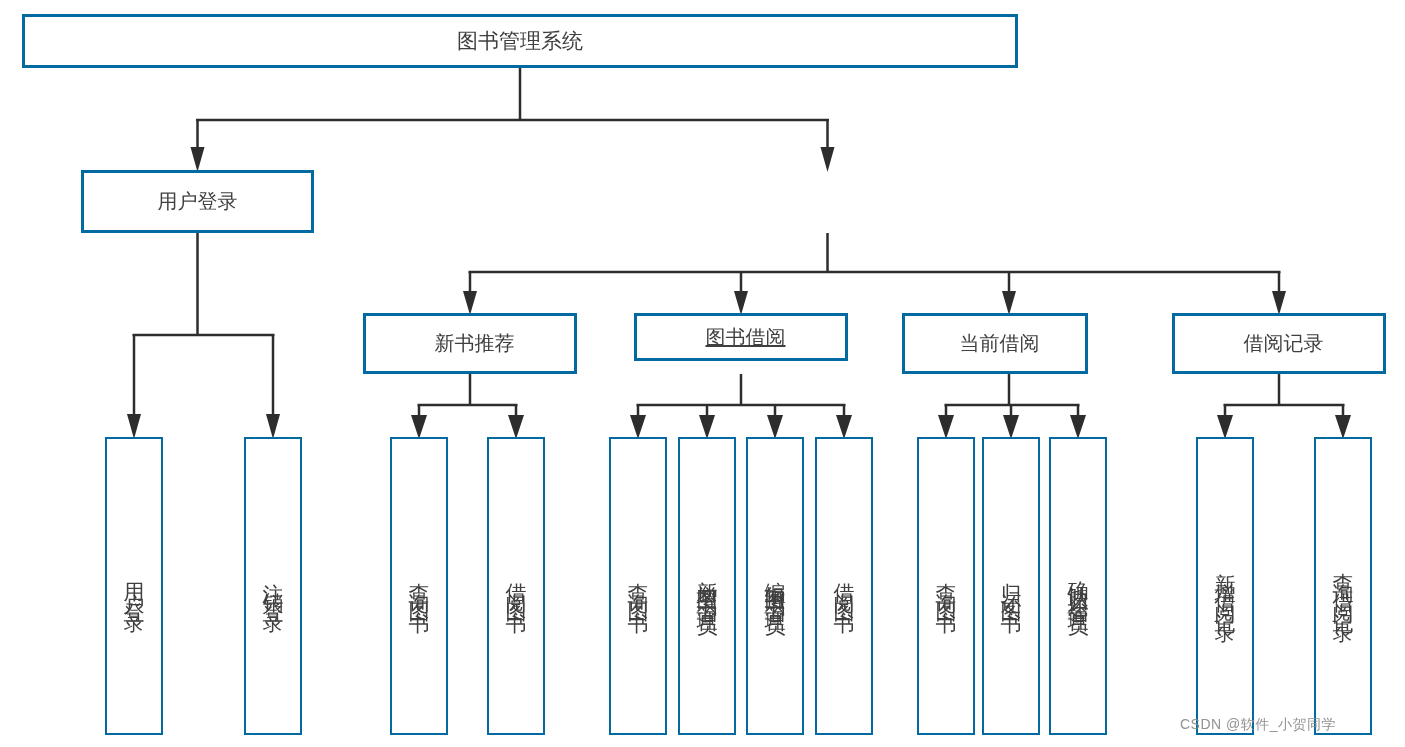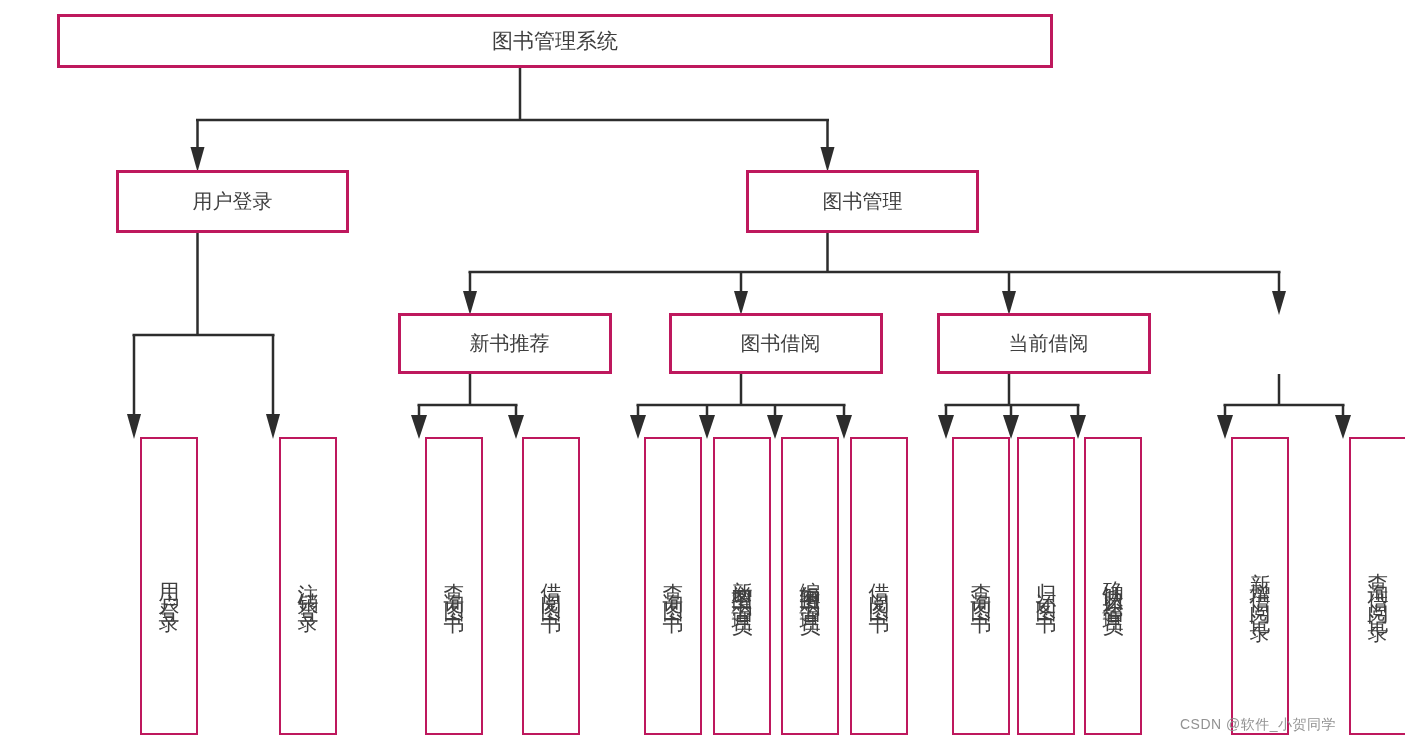--- a/index.html
+++ b/index.html
@@ -16,29 +16,28 @@
     left: 0; top: 0;
     width: 1405px; height: 747px;
     z-index: 0;
   }
   .connectors line { stroke: #2d2d2d; stroke-width: 2.5; }
   .connectors polygon { fill: #2d2d2d; stroke: none; }
   .box {
     position: absolute;
     box-sizing: border-box;
     background: #ffffff;
-    border: 3px solid #be185d;
+    border: 3px solid #0369a1;
     display: flex;
     align-items: center;
     justify-content: center;
     color: #3f3f3f;
     z-index: 1;
     text-align: center;
     white-space: nowrap;
-    margin-left: 35px;
   }
   .lvl-top { font-size: 21px; }
   .lvl2 { font-size: 20px; }
   .lvl3 { font-size: 20px; padding-left: 9px; }
   .leaf {
     border-width: 2.5px;
     writing-mode: vertical-rl;
     font-size: 21px;
     letter-spacing: 10px;
     white-space: normal;
@@ -131,25 +130,25 @@
       <line x1="1225" y1="405" x2="1225" y2="417"></line>
       <polygon points="1217,415 1233,415 1225,439"></polygon>
       <line x1="1343" y1="405" x2="1343" y2="417"></line>
       <polygon points="1335,415 1351,415 1343,439"></polygon>
     </g>
   </svg>
 
   <div class="box lvl-top" style="left:22px; top:14px; width:996px; height:54px;">图书管理系统</div>
 
   <div class="box lvl2" style="left:81px; top:170px; width:233px; height:63px;">用户登录</div>
-  <div class="box lvl2" style="left:711px; top:170px; width:233px; height:63px;">图书管理</div>
 
   <div class="box lvl3" style="left:363px; top:313px; width:214px; height:61px;">新书推荐</div>
-  <div class="box lvl3" style="left:634px; top:313px; width:214px; height:61px;">图书借阅</div>
-  <div class="box lvl3" style="left:902px; top:313px; width:214px; height:61px;">当前借阅</div>
+  <div class="box lvl3" style="left:634px; top:313px; width:214px; height:48px;text-decoration:underline;">图书借阅</div>
+  <div class="box lvl3" style="left:902px; top:313px; width:186px; height:61px;">当前借阅</div>
+  <div class="box lvl3" style="left:1172px; top:313px; width:214px; height:61px;">借阅记录</div>
 
   <div class="box leaf" style="left:105px; top:437px; width:58px; height:298px;">用户登录</div>
   <div class="box leaf" style="left:244px; top:437px; width:58px; height:298px;">注销登录</div>
 
   <div class="box leaf" style="left:390px; top:437px; width:58px; height:298px;">查询图书</div>
   <div class="box leaf" style="left:487px; top:437px; width:58px; height:298px;">借阅图书</div>
 
   <div class="box leaf" style="left:609px; top:437px; width:58px; height:298px;">查询图书</div>
   <div class="box leaf sp-narrow" style="left:678px; top:437px; width:58px; height:298px;">新增图书（管理员）</div>
   <div class="box leaf sp-narrow" style="left:746px; top:437px; width:58px; height:298px;">编辑图书（管理员）</div>

